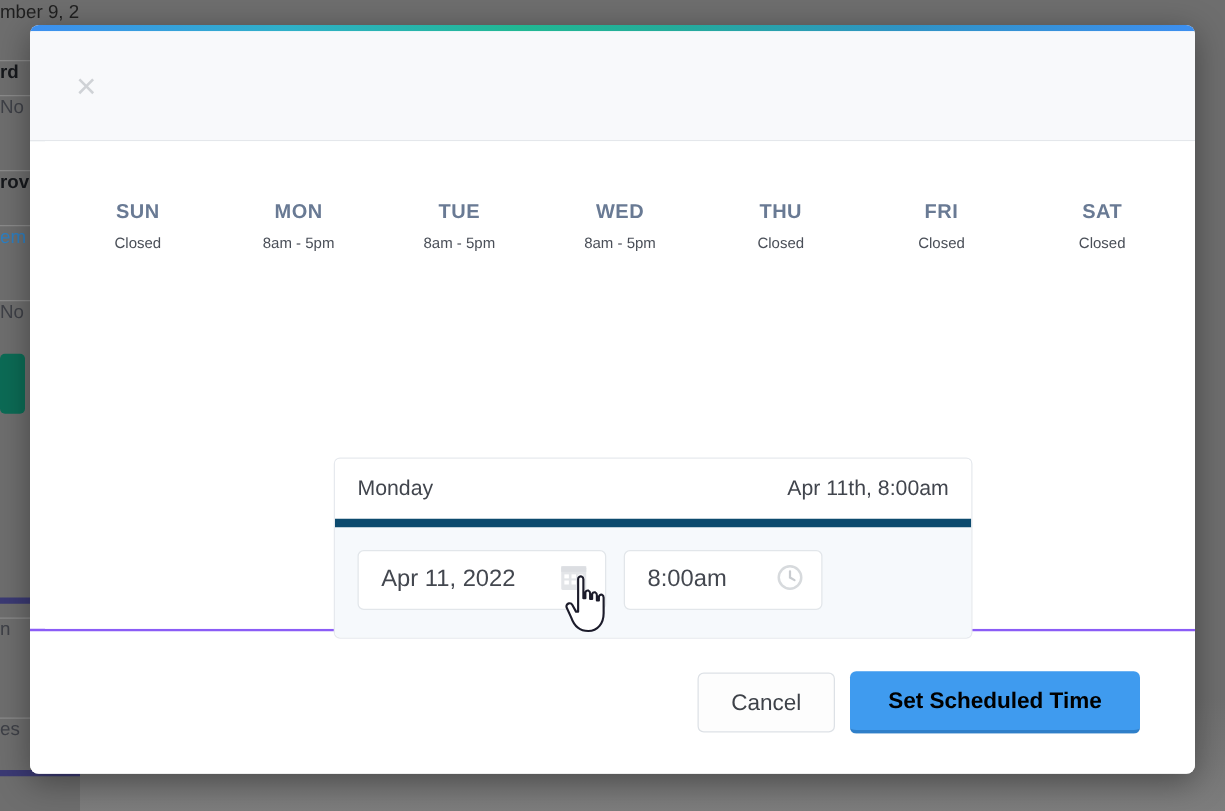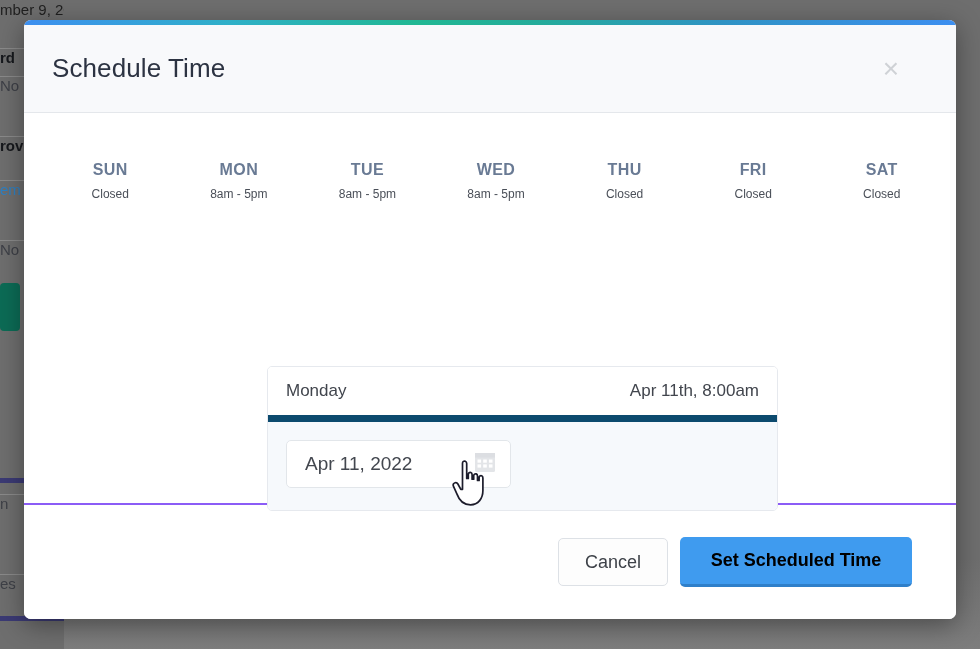--- a/index.html
+++ b/index.html
@@ -203,21 +203,21 @@
     background: #ffffff;
     border: 1px solid #e2e6ea;
     border-radius: 5px;
     height: 48px;
     display: flex;
     align-items: center;
     justify-content: space-between;
     padding: 0 14px 0 18px;
     cursor: pointer;
   }
-  .field.date { width: 225px; }
+  .field.date { width: 199px; }
   .field.time { width: 159px; }
 
   .field-value {
     font-size: 19px;
     color: #43474f;
   }
 
   .icon-cal, .icon-clock {
     flex: 0 0 auto;
     display: block;
@@ -296,21 +296,20 @@
         <div class="bg-navy-bar" style="top: 616px;"></div>
       </div>
     <div class="bg-green-btn"></div>
   </div>
 
   <div id="modal">
 
     <div id="accent-bar"></div>
 
     <div id="modal-header">
-      <div id="modal-title">Schedule Time</div>
       <button id="close-btn">×</button>
     </div>
 
     <div id="modal-body">
 
       <div id="week-strip">
           <div class="day-col">
             <div class="day-name">SUN</div>
             <div class="day-hours">Closed</div>
           </div>
@@ -362,20 +361,29 @@
                     <rect x="9.2" y="8.5" width="3.6" height="3.2"></rect>
                     <rect x="14.9" y="8.5" width="3.6" height="3.2"></rect>
                     <rect x="3.5" y="13.4" width="3.6" height="3.2"></rect>
                     <rect x="9.2" y="13.4" width="3.6" height="3.2"></rect>
                     <rect x="14.9" y="13.4" width="3.6" height="3.2"></rect>
                   </g>
                 </svg>
               </span>
             </div>
 
+            <div class="field time">
+              <span class="field-value">8:00am</span>
+              <span class="icon-clock">
+                <svg width="22" height="22" viewBox="0 0 22 22">
+                  <circle cx="11" cy="11" r="9" fill="none" stroke="#d7dadd" stroke-width="2"></circle>
+                  <path d="M11 6 L11 11 L14.6 13.1" fill="none" stroke="#c9ccd0" stroke-width="1.8" stroke-linecap="round"></path>
+                </svg>
+              </span>
+            </div>
 
           </div>
         </div>
       </div>
 
       <svg id="cursor" viewBox="0 0 40 48">
         <path d="M12.5 3.2 C12.5 1.6 14 0.7 15.3 1.2 C16.3 1.6 16.7 2.5 16.7 3.4
                  L16.7 18.5 L18.3 18.5 L18.3 14.4 C18.3 12.9 19.6 12.1 20.8 12.5
                  C21.8 12.9 22.1 13.8 22.1 14.7 L22.1 19.2 L23.7 19.2 L23.7 15.8
                  C23.7 14.3 25.0 13.5 26.2 13.9 C27.2 14.3 27.5 15.2 27.5 16.1

